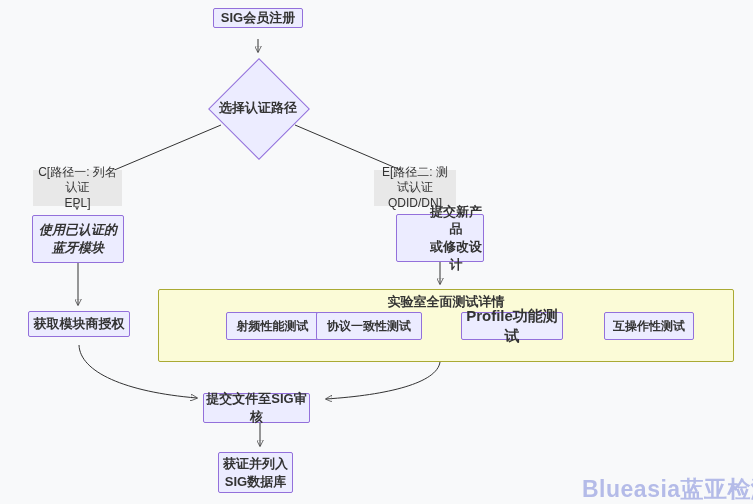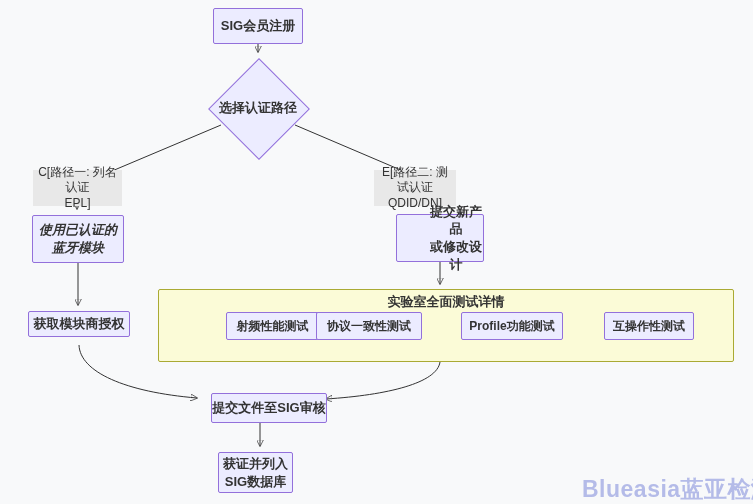--- a/index.html
+++ b/index.html
@@ -86,21 +86,21 @@
     <path d="M564,326 L598,326" marker-end="url(#arrow)"></path>
     <path d="M79,345 C80,372 125,392 197,398" marker-end="url(#arrow)"></path>
     <path d="M440,362 C437,383 388,395 326,399" marker-end="url(#arrow)"></path>
     <path d="M260,423 L260,446" marker-end="url(#arrow)"></path>
   </svg>
 
   <div class="subgraph" style="left:158px;top:289px;width:576px;height:73px;">
     <div class="subgraph-title">实验室全面测试详情</div>
   </div>
 
-  <div class="node" style="left:213px;top:8px;width:90px;height:36px;">SIG会员注册</div>
+  <div class="node" style="left:213px;top:8px;width:90px;height:20px;">SIG会员注册</div>
 
   <div class="diamond-wrap" style="left:208px;top:58px;width:100px;height:100px;">
     <div class="diamond-shape"></div>
     <div class="diamond-label">选择认证路径</div>
   </div>
 
   <div class="edge-label" style="left:33px;top:170px;width:89px;height:30px;">C[路径一: 列名认证
 EPL]</div>
 
   <div class="edge-label" style="left:374px;top:170px;width:82px;height:30px;">E[路径二: 测试认证
@@ -111,24 +111,24 @@
 
   <div class="node" style="left:28px;top:311px;width:102px;height:26px;">获取模块商授权</div>
 
   <div class="node" style="left:396px;top:214px;width:88px;height:48px;padding-left:32px;">提交新产品
 或修改设计</div>
 
   <div class="node" style="left:178px;top:312px;width:93px;height:28px;font-size:12px;margin-left:48px;">射频性能测试</div>
 
   <div class="node" style="left:316px;top:312px;width:106px;height:28px;font-size:12px;">协议一致性测试</div>
 
-  <div class="node" style="left:461px;top:312px;width:102px;height:28px;font-size:12px;">Profile功能测试</div>
+  <div class="node" style="left:461px;top:312px;width:102px;height:28px;font-size:15px;">Profile功能测试</div>
 
   <div class="node" style="left:604px;top:312px;width:90px;height:28px;font-size:12px;">互操作性测试</div>
 
-  <div class="node" style="left:203px;top:393px;width:116px;height:30px;margin-left:8px;">提交文件至SIG审核</div>
+  <div class="node" style="left:203px;top:393px;width:107px;height:30px;">提交文件至SIG审核</div>
 
   <div class="node" style="left:218px;top:452px;width:75px;height:41px;">获证并列入
 SIG数据库</div>
 
   <div class="watermark" style="left:582px;top:474px;">Blueasia蓝亚检测</div>
 
 </div>
 
 </body></html>

